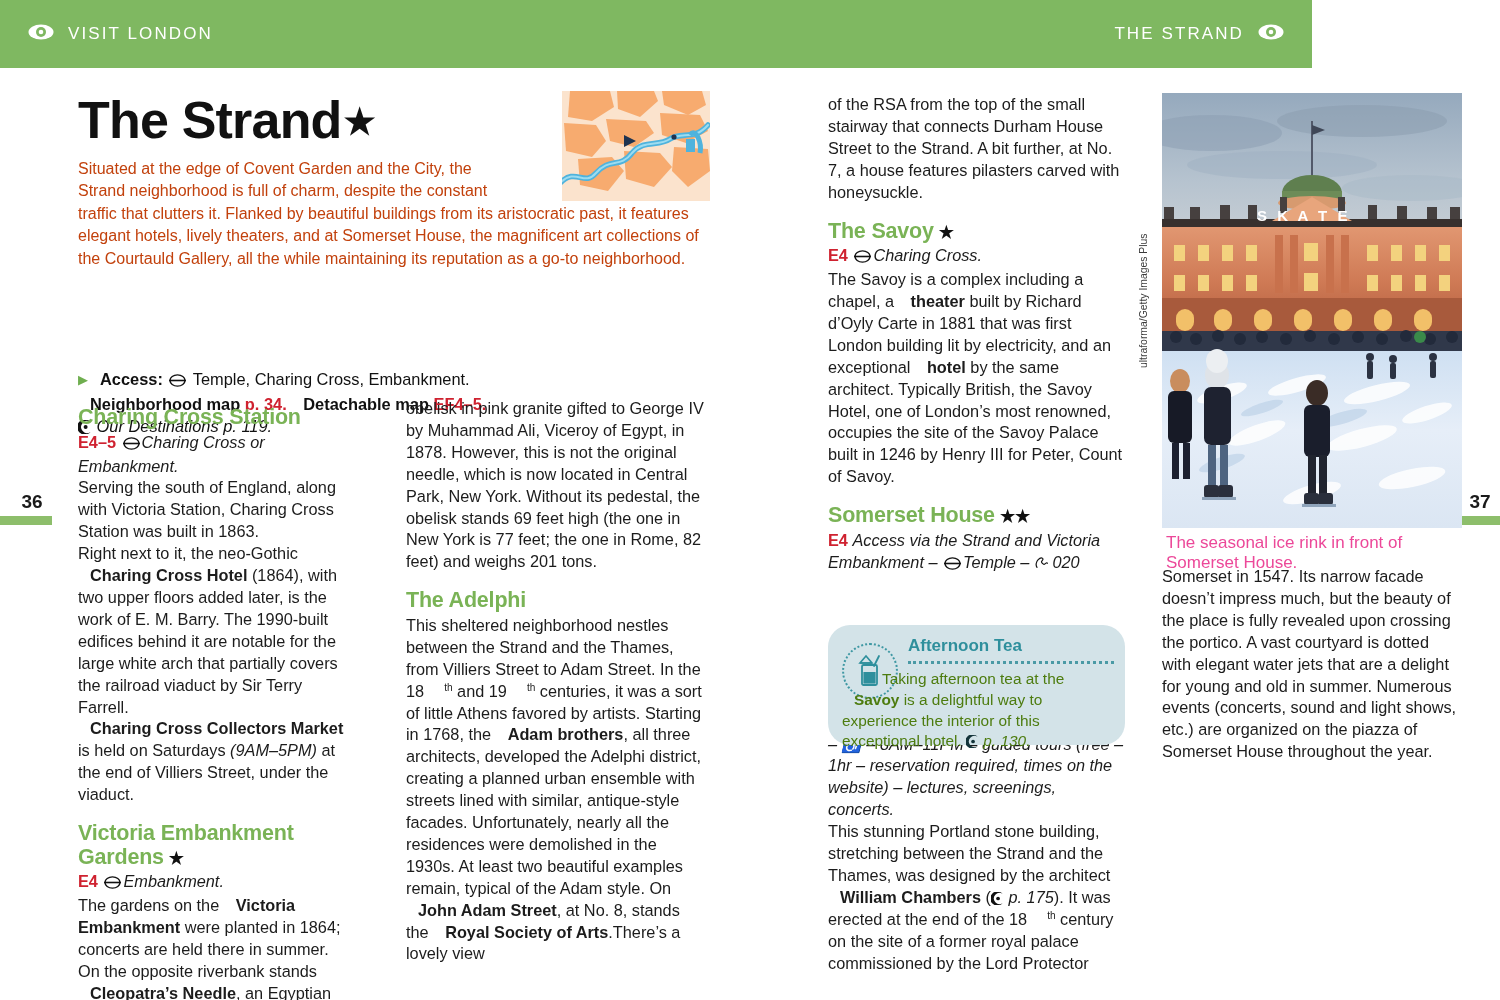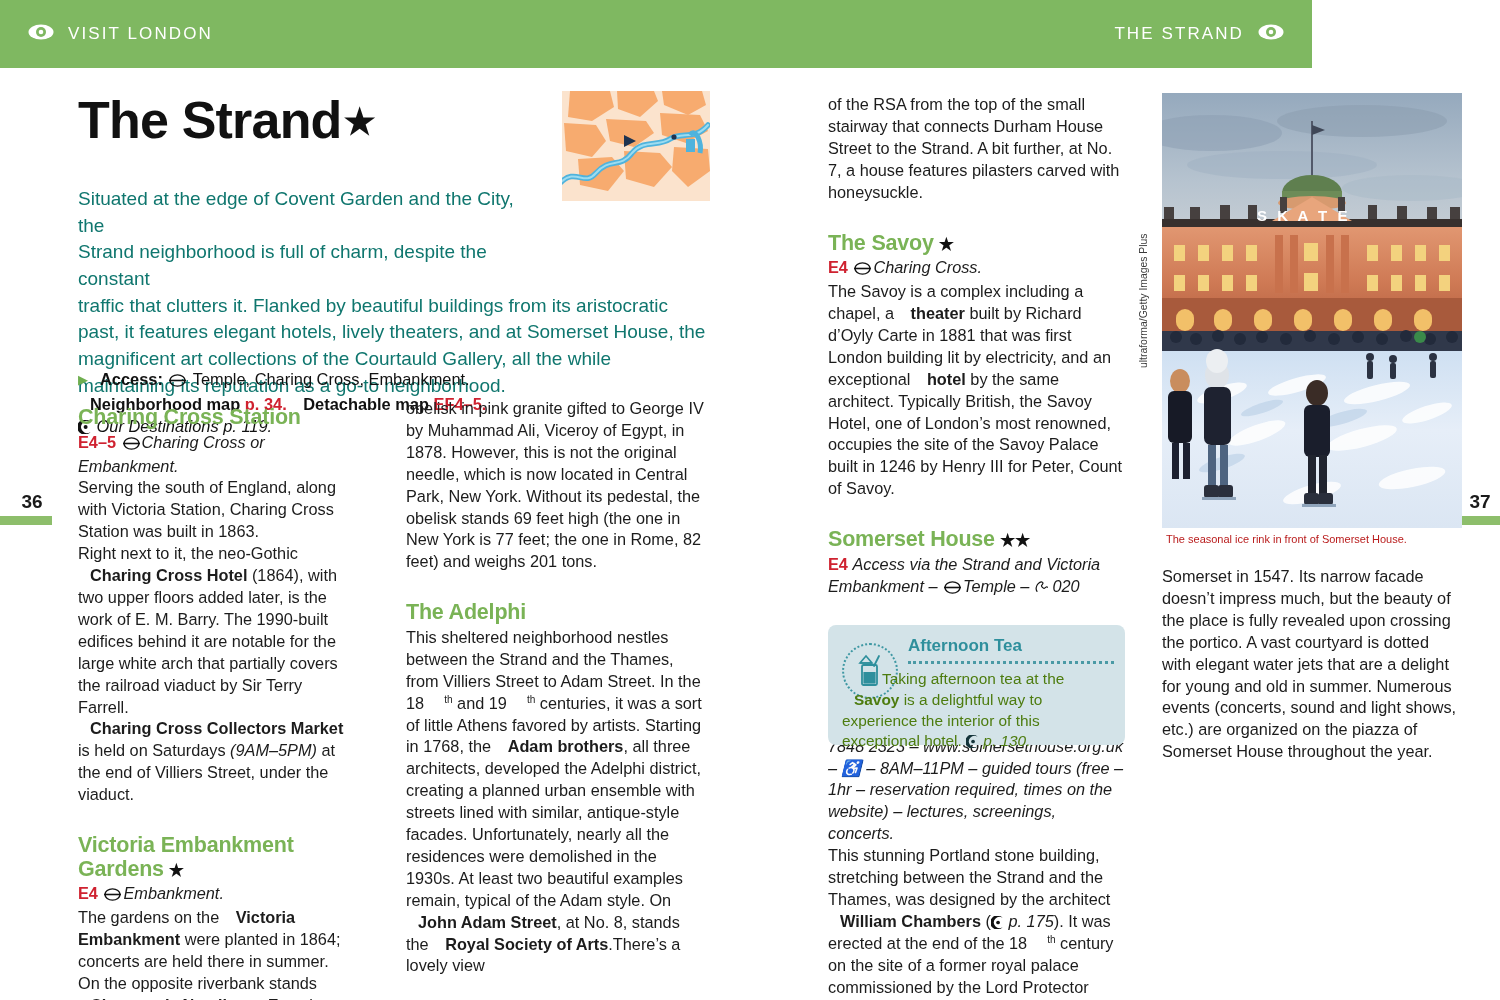--- a/index.html
+++ b/index.html
@@ -39,21 +39,21 @@
   
   .title-wrap { position:absolute; left:62px; top:25px; width:640px; }
   h1.title {
     font-size:52px; font-weight:700; letter-spacing:-0.8px;
     color:#111; line-height:1.05; font-family:"Liberation Sans", sans-serif;
   }
   h1.title .star { font-size:36px; vertical-align:4px; margin-left:2px; }
 
   .intro {
     position:absolute; left:62px; top:90px; width:635px;
-    font-size:19px; line-height:1.405; color:#0f766e;margin-top:28px;
+    font-size:16px; line-height:1.405; color:#c2410c;
   }
 
   
   .mini-map {
     position:absolute; left:546px; top:23px; width:148px; height:110px;
     background:#fbe0c8; overflow:hidden;
   }
 
   
   .access-block {
@@ -69,36 +69,36 @@
   
   .col { position:absolute; font-size:16.3px; line-height:1.345; color:#1c1c1c; }
   .col p { margin-bottom:0; }
   .col1 { left:62px; top:338px; width:268px; }
   .col2 { left:390px; top:330px; width:300px; }
   .col3 { left:812px; top:26px;  width:296px; }
   .col4 { left:1146px; top:498px; width:300px; }
 
   h2.sec {
     color:#7ab356; font-size:21.5px; font-weight:700; line-height:1.1;
-    margin-top:28px; margin-bottom:2px; letter-spacing:-0.2px;
+    margin-top:16px; margin-bottom:2px; letter-spacing:-0.2px;
   }
   h2.sec:first-child { margin-top:0; }
   h2.sec .star { color:#111; font-size:17px; margin-left:5px; }
   .ref { font-weight:700; color:#cf2230; }
   .meta { font-style:italic; }
   b { font-weight:700;padding-left:12px; }
   sup { font-size:0.62em; vertical-align:0.55em;margin-left:20px; }
 
   
   .tube { display:inline-block; vertical-align:-2px; margin:0 2px; }
 
   
   .tea-box {
     position:absolute; left:812px; top:557px; width:297px; height:120px;
-    background:#d3e3e8; border-radius:8px;
+    background:#d3e3e8; border-radius:22px;
   }
   .tea-icon {
     position:absolute; left:14px; top:18px; width:56px; height:56px;
     border:2.4px dotted #3f98a3; border-radius:50%;
     display:flex; align-items:center; justify-content:center;
   }
   .tea-title {
     position:absolute; left:80px; top:11px;
     color:#2e8f9c; font-size:17px; font-weight:700;
   }
@@ -117,21 +117,21 @@
     position:absolute; left:1146px; top:25px; width:300px; height:435px;
     overflow:hidden; background:#223;
   }
   .photo-credit {
     position:absolute; left:1122px; top:300px;
     transform: rotate(-90deg); transform-origin: left top;
     font-size:10.4px; color:#3a3a3a; white-space:nowrap;
   }
   .caption {
     position:absolute; left:1150px; top:465px; width:300px;
-    font-size:11px; color:#b91c1c;
+    font-size:17px; color:#ec4899;
   }
 </style>
 </head>
 <body>
 
 <div class="page">
 
   <div class="header">
     <div class="hdr-left">
       <span class="eye">

